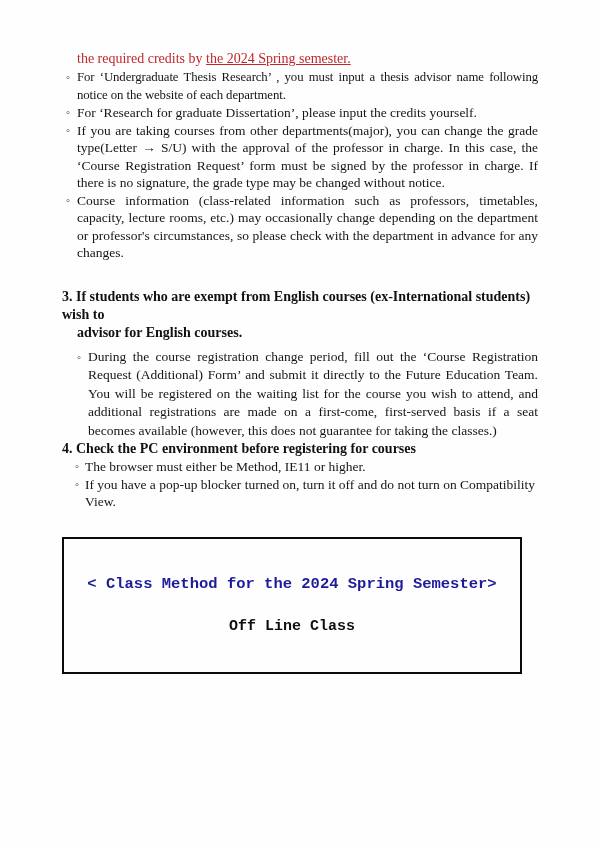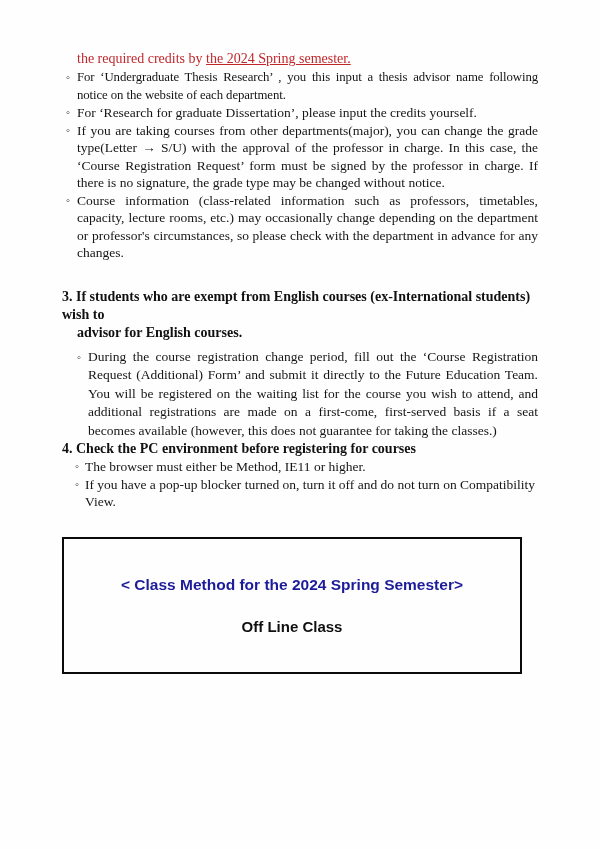--- a/index.html
+++ b/index.html
@@ -62,21 +62,21 @@
   .sec4-list .li .marker { left: 13px; }
 
   
   .method-box {
     margin-top: 26px;
     width: 460px;
     height: 137px;
     box-sizing: border-box;
     border: 2px solid #0a0a0a;
     text-align: center;
-    font-family: Liberation Sans, sans-serif;
+    font-family: Liberation Mono, monospace;
   }
   .method-box .box-title {
     margin-top: 37px;
     font-weight: bold;
     font-size: 15.5px;
     line-height: 17px;
     color: #1c1c9a;
   }
   .method-box .box-body {
     margin-top: 25px;
@@ -90,21 +90,21 @@
 
 <div class="page">
 
   <div class="lead">
     <span>the required credits by </span><span class="u">the 2024 Spring semester.</span>
   </div>
 
   <div class="list1">
     <div class="li condensed">
       <span class="marker">◦</span>
-      <span>For ‘Undergraduate Thesis Research’ , you this input a thesis advisor name following notice on the website of each department.</span>
+      <span>For ‘Undergraduate Thesis Research’ , you must input a thesis advisor name following notice on the website of each department.</span>
     </div>
     <div class="li">
       <span class="marker">◦</span>
       <span>For ‘Research for graduate Dissertation’, please input the credits yourself.</span>
     </div>
     <div class="li">
       <span class="marker">◦</span>
       <span>If you are taking courses from other departments(major), you can change the grade type(Letter → S/U) with the approval of the professor in charge. In this case, the ‘Course Registration Request’ form must be signed by the professor in charge. If there is no signature, the grade type may be changed without notice.</span>
     </div>
     <div class="li">

